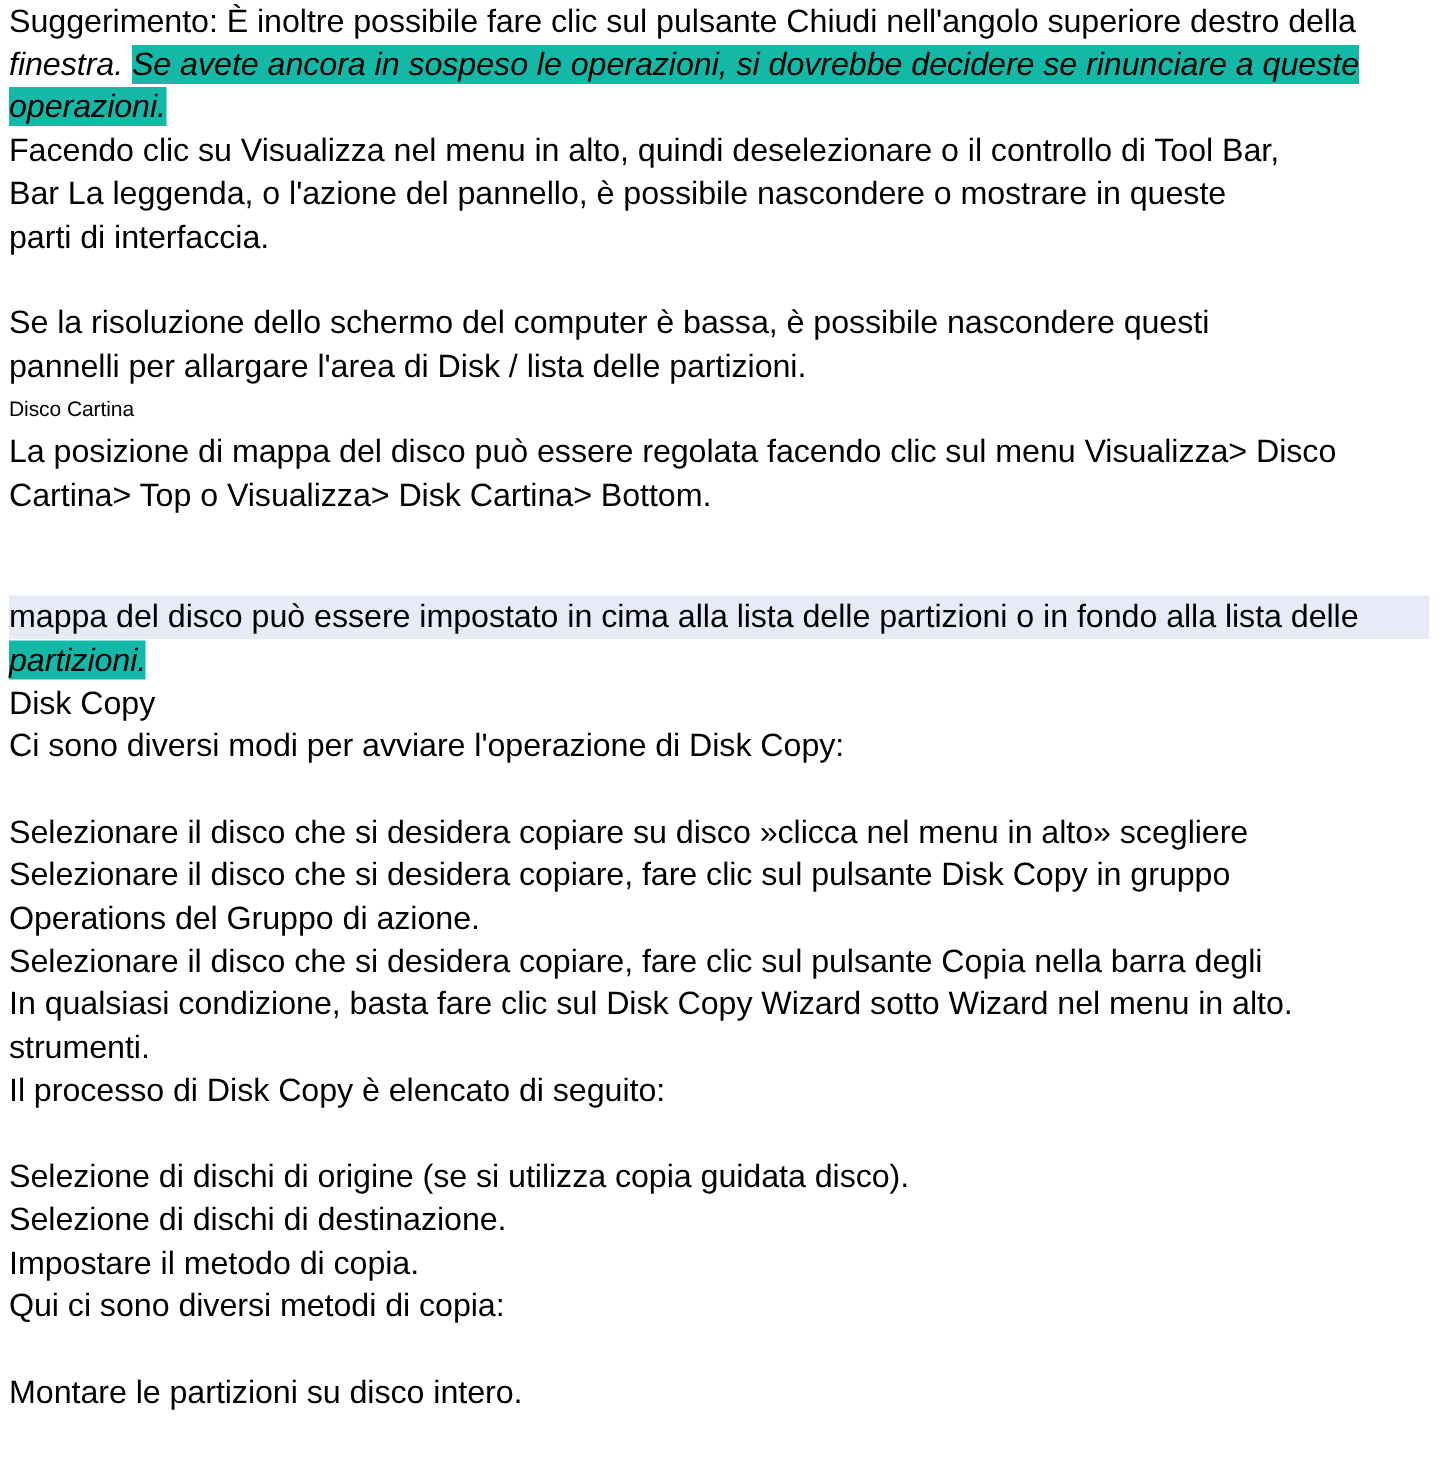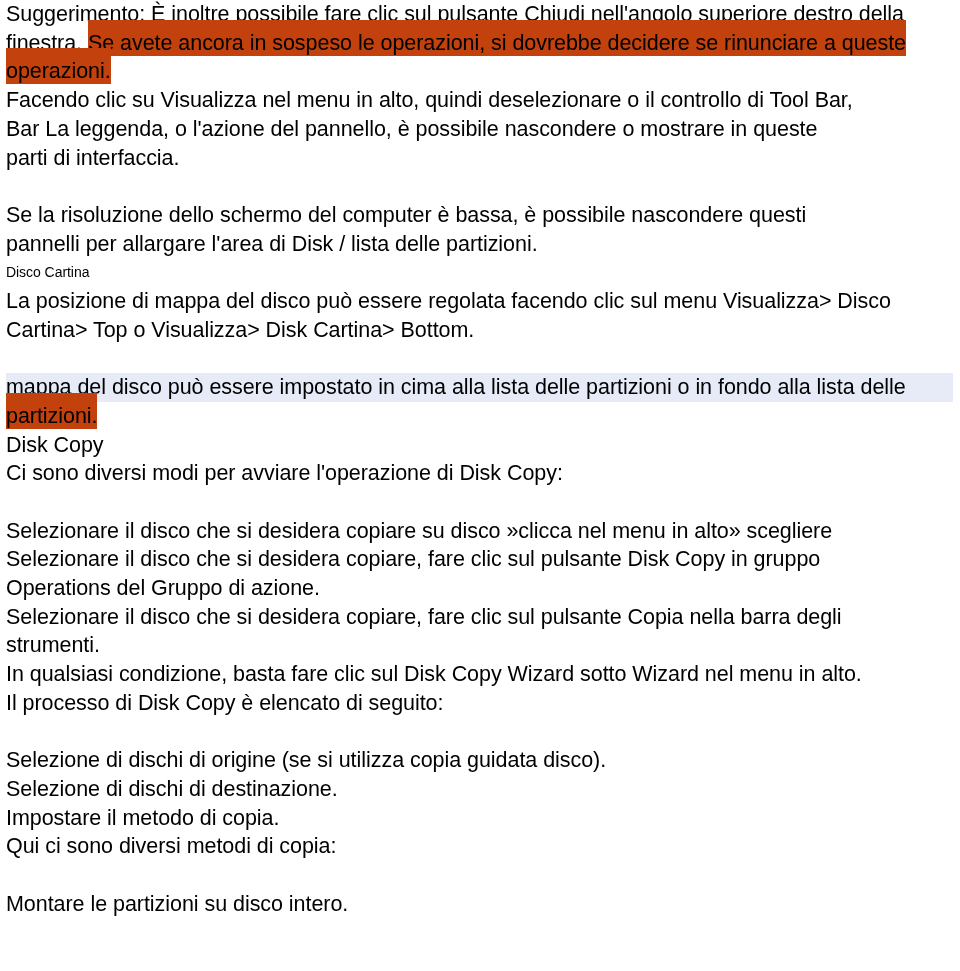--- a/index.html
+++ b/index.html
@@ -44,27 +44,28 @@
   }
   
   .line.blank {
     height: 28.7px;
   }
   
   .line.hl-full {
     background-color: #e6ebf7;
     display: block;
     width: 947px;
+    margin-top: 24px;
   }
   .hl-run {
-    background-color: #c2410c;
-    padding-top: 11px;
+    background-color: #14b8a6;
+    padding-top: 1px;
     padding-bottom: 1px;
   }
-  .seg { white-space: pre; }
+  .seg { white-space: pre; font-style: italic; }
 </style>
 </head>
 <body>
 
 <div class="page">
   <div class="doc-body">
 
     <div class="line">Suggerimento: È inoltre possibile fare clic sul pulsante Chiudi nell'angolo superiore destro della</div>
 
     <div class="line"><span class="seg">finestra. </span><span class="seg hl-run">Se avete ancora in sospeso le operazioni, si dovrebbe decidere se rinunciare a queste</span></div>
@@ -94,22 +95,22 @@
     <div class="line">Disk Copy</div>
 
     <div class="line">Ci sono diversi modi per avviare l'operazione di Disk Copy:</div>
 
     <div class="line blank"></div>
 
     <div class="line">Selezionare il disco che si desidera copiare su disco »clicca nel menu in alto» scegliere</div>
     <div class="line">Selezionare il disco che si desidera copiare, fare clic sul pulsante Disk Copy in gruppo</div>
     <div class="line">Operations del Gruppo di azione.</div>
     <div class="line">Selezionare il disco che si desidera copiare, fare clic sul pulsante Copia nella barra degli</div>
+    <div class="line">In qualsiasi condizione, basta fare clic sul Disk Copy Wizard sotto Wizard nel menu in alto.</div>
     <div class="line">strumenti.</div>
-    <div class="line">In qualsiasi condizione, basta fare clic sul Disk Copy Wizard sotto Wizard nel menu in alto.</div>
     <div class="line">Il processo di Disk Copy è elencato di seguito:</div>
 
     <div class="line blank"></div>
 
     <div class="line">Selezione di dischi di origine (se si utilizza copia guidata disco).</div>
     <div class="line">Selezione di dischi di destinazione.</div>
     <div class="line">Impostare il metodo di copia.</div>
     <div class="line">Qui ci sono diversi metodi di copia:</div>
 
     <div class="line blank"></div>

